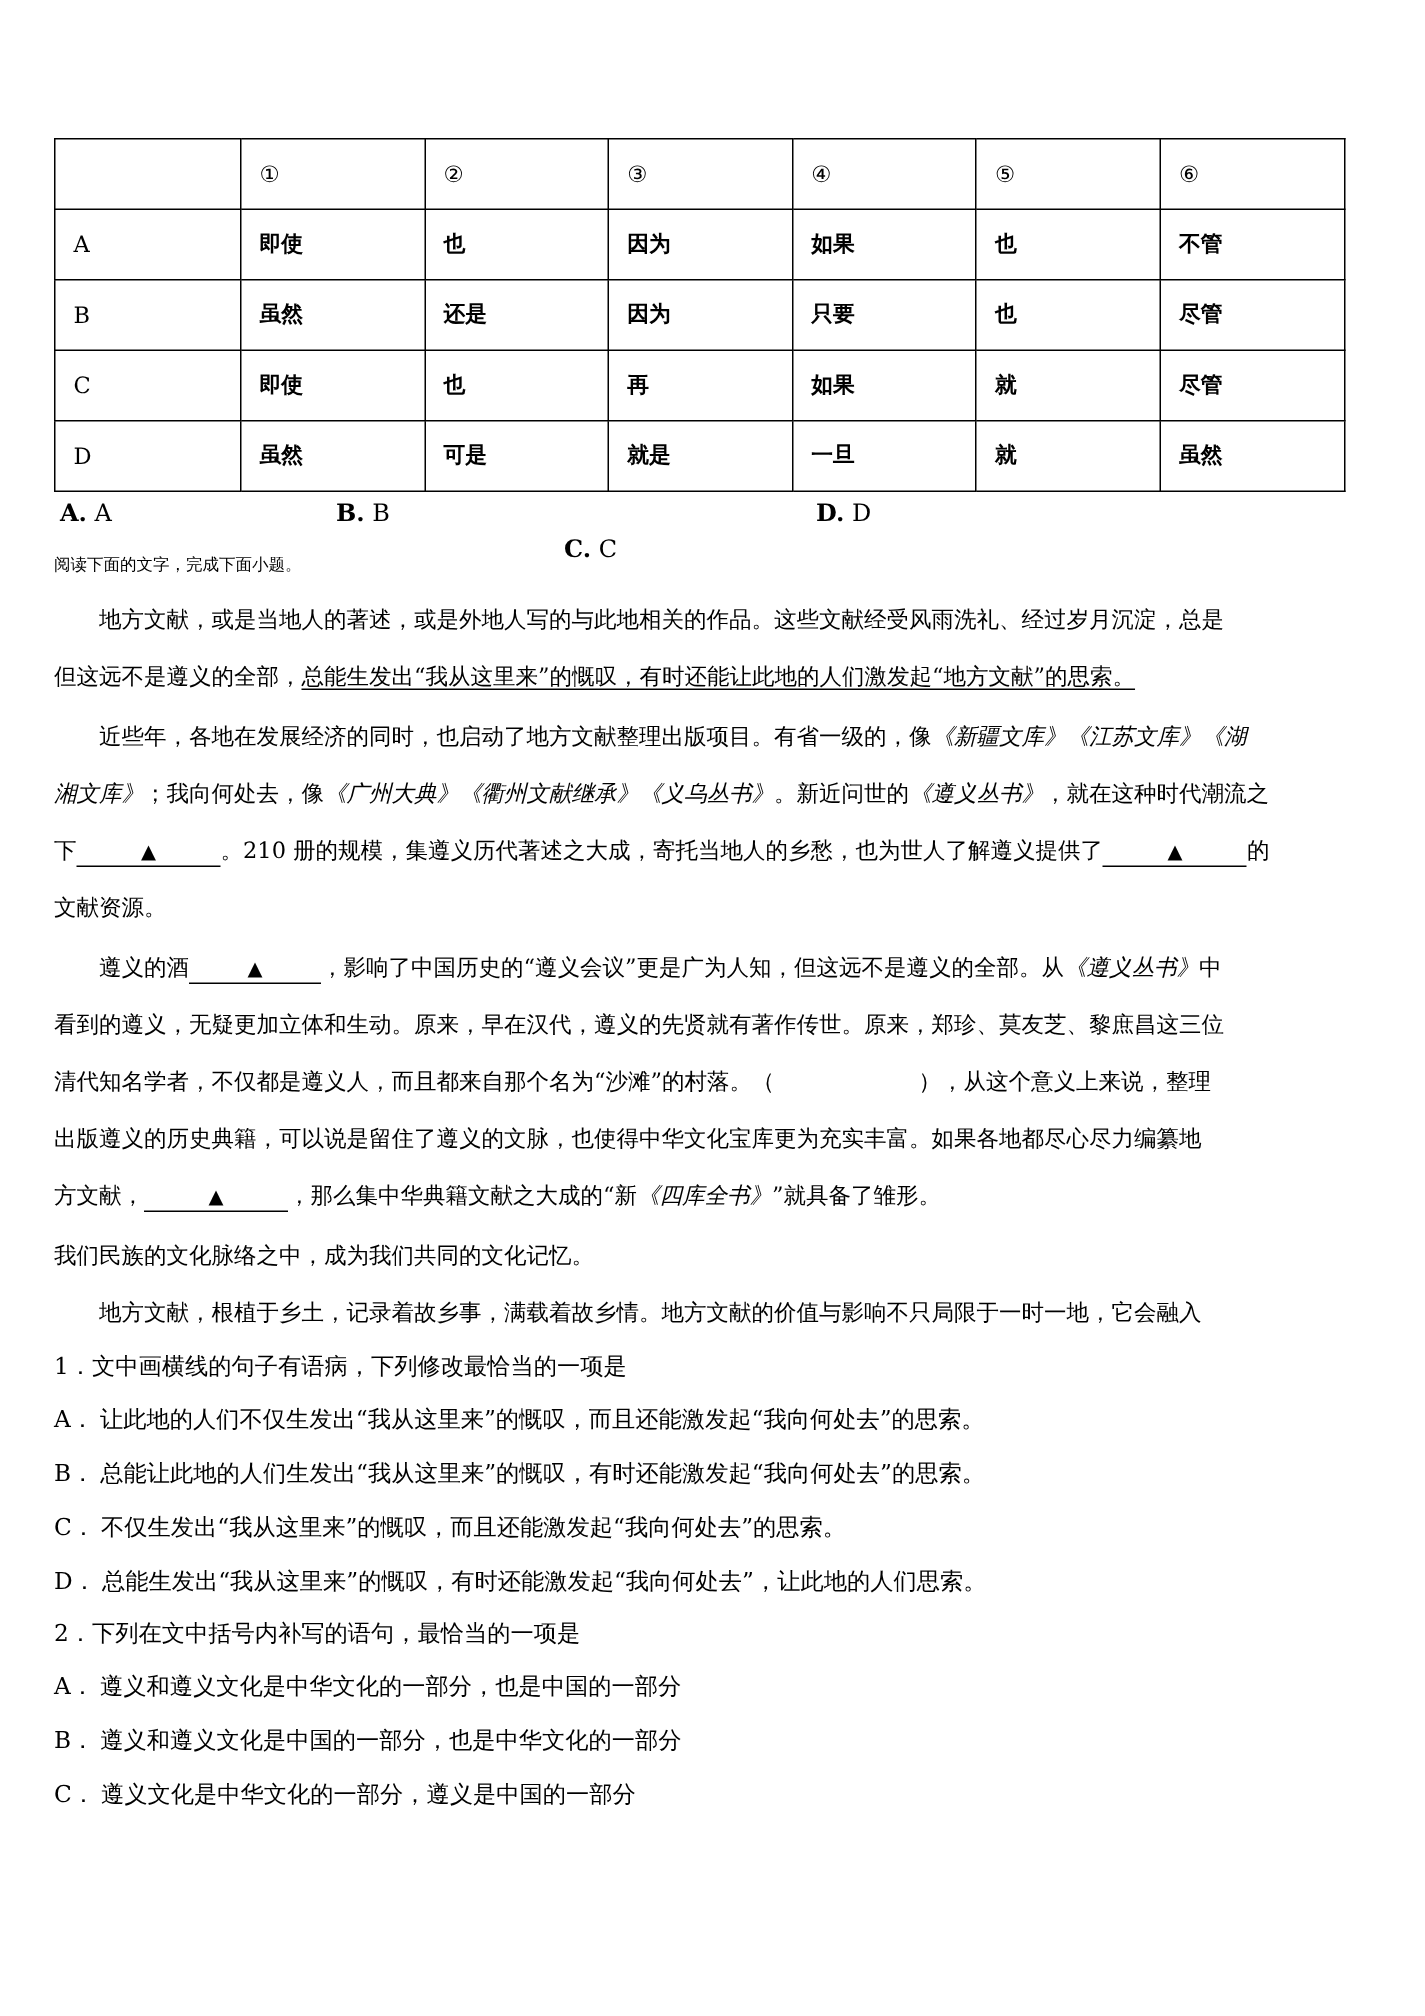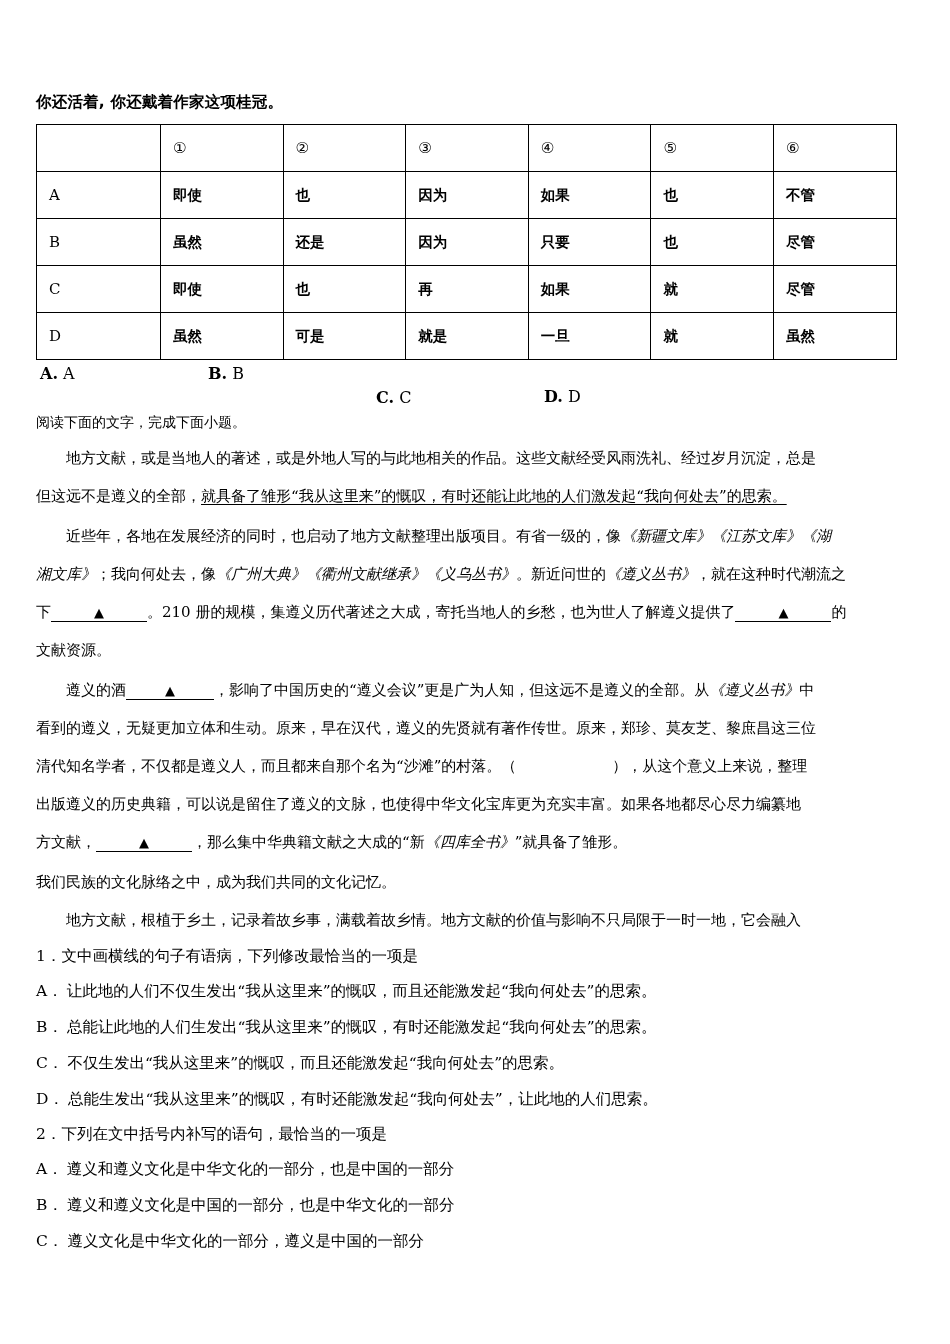--- a/index.html
+++ b/index.html
@@ -87,37 +87,37 @@
     white-space: nowrap;
   }
   .answer-row .opt .lab {
     font-weight: bold;
     font-family: "DejaVu Serif", "Liberation Serif", serif;
   }
   .answer-row .opt .val {
     font-family: "DejaVu Serif", "Liberation Serif", serif;
   }
   .answer-row .o0 { left: 4px; }
-  .answer-row .o1 { left: 172px; }
+  .answer-row .o1 { left: 188px; }
   .answer-row .o2 { left: 340px; margin-top: 24px; }
-  .answer-row .o3 { left: 508px; margin-top: 23px; }
+  .answer-row .o3 { left: 508px; }
 
   
   .prose-line {
     font-family: "DejaVu Serif", "Liberation Serif", serif;
     font-size: 15px;
     line-height: 38px;
     white-space: nowrap;
     letter-spacing: 0px;
   }
   .lead-line {
     font-family: "DejaVu Serif", "Liberation Serif", serif;
-    font-size: 14px;
+    font-size: 11px;
     line-height: 30px;
-    margin-top: 17px;
+    margin-top: 4px;
     white-space: nowrap;
   }
   .indent2 { padding-left: 30px; }
 
   .booktitle {
     font-style: italic;
     font-family: "DejaVu Serif", "Liberation Serif", serif;
   }
 
   .ulined {
@@ -165,21 +165,20 @@
   .qopt .olab { margin-right: 4px; }
 
   .para-block { margin-top: 2px; }
 </style>
 </head>
 <body>
 
 <div class="page">
   <div class="content">
 
-    <div class="doc-heading">你还活着, 你还戴着作家这项桂冠。</div>
 
     <table class="choice-table">
       <colgroup>
         <col class="c0">
           <col class="cn">
           <col class="cn">
           <col class="cn">
           <col class="cn">
           <col class="cn">
           <col class="cn">
@@ -249,21 +248,21 @@
       <span class="opt o3">
         <span class="lab">D.</span>
         <span class="val">D</span>
       </span>
     </div>
 
     <div class="lead-line">阅读下面的文字，完成下面小题。</div>
 
     <div class="para-block">
       <div class="prose-line indent2">地方文献，或是当地人的著述，或是外地人写的与此地相关的作品。这些文献经受风雨洗礼、经过岁月沉淀，总是</div>
-      <div class="prose-line"><span>但这远不是遵义的全部，</span><span class="ulined">就具备了雏形“我从这里来”的慨叹，有时还能让此地的人们激发起“我向何处去”的思索。</span></div>
+      <div class="prose-line"><span>但这远不是遵义的全部，</span><span class="ulined">总能生发出“我从这里来”的慨叹，有时还能让此地的人们激发起“地方文献”的思索。</span></div>
     </div>
 
     <div class="para-block">
       <div class="prose-line indent2"><span>近些年，各地在发展经济的同时，也启动了地方文献整理出版项目。有省一级的，像</span><span class="booktitle">《新疆文库》《江苏文库》《湖</span></div>
       <div class="prose-line"><span class="booktitle">湘文库》</span><span>；我向何处去，像</span><span class="booktitle">《广州大典》《衢州文献继承》《义乌丛书》</span><span>。新近问世的</span><span class="booktitle">《遵义丛书》</span><span>，就在这种时代潮流之</span></div>
       <div class="prose-line"><span>下</span><span class="blank">▲</span><span>。210 册的规模，集遵义历代著述之大成，寄托当地人的乡愁，也为世人了解遵义提供了</span><span class="blank">▲</span><span>的</span></div>
       <div class="prose-line">文献资源。</div>
     </div>
 
     <div class="para-block">

